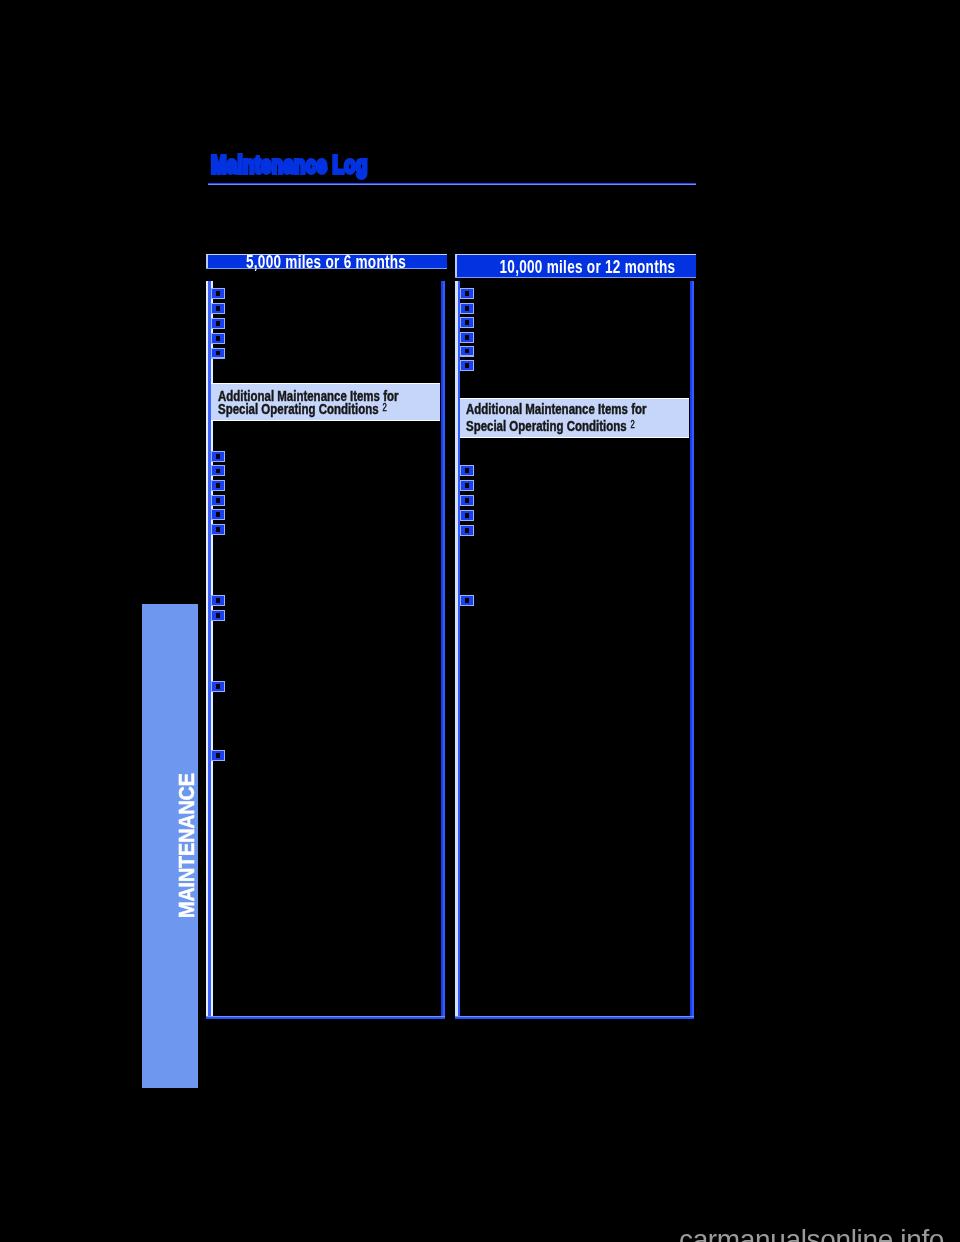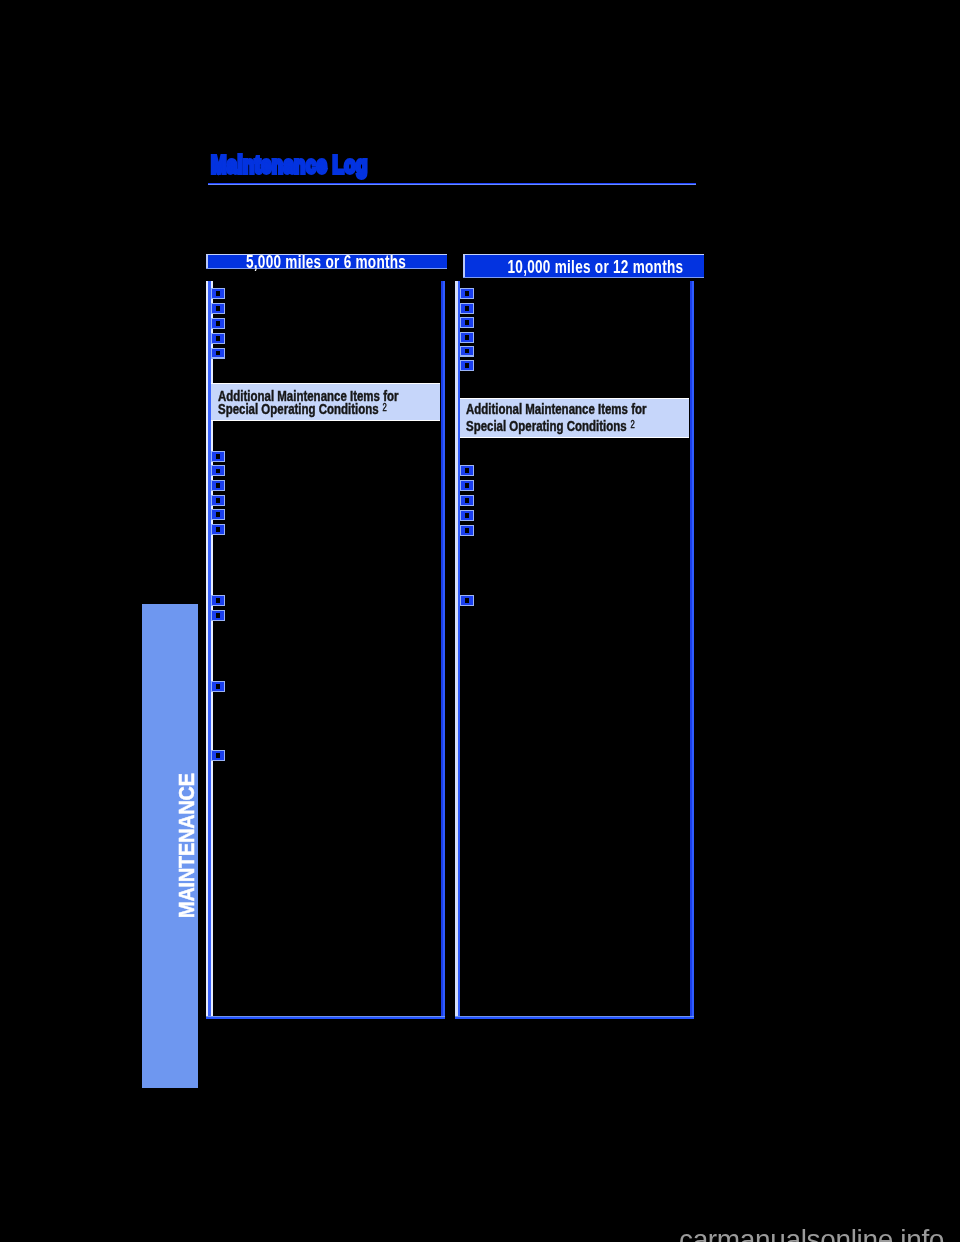--- a/index.html
+++ b/index.html
@@ -174,21 +174,21 @@
           </div>
         </div>
       <div class="special" id="col0sp" style="left:5px;top:102px;right:5px;height:38px;">
         <span class="sp-txt" style="top:5.6px;">Additional Maintenance Items for</span>
         <span class="sp-txt" style="top:19.2px;"><span>Special Operating Conditions</span><sup>2</sup></span>
       </div>
     </div>
   </div>
 
   <div class="col" id="col1" style="left:454.8px;width:241px;">
-    <div class="col-head" style="left:8px;top:0;width:241px;height:24px;padding-left:25px;">
+    <div class="col-head" style="left:0;top:0;width:241px;height:24px;padding-left:25px;">
       <div class="col-head-edge"></div>
       <div class="col-head-top"></div>
       <div class="col-head-bot"></div>
       <span>10,000 miles or 12 months</span>
     </div>
     <div class="col-body alt" style="left:0;top:27px;width:239.3px;height:738px;">
       <div class="e-l"></div>
       <div class="e-r"></div>
       <div class="e-b"></div>
       <div class="col-body-inner" id="col1box">

